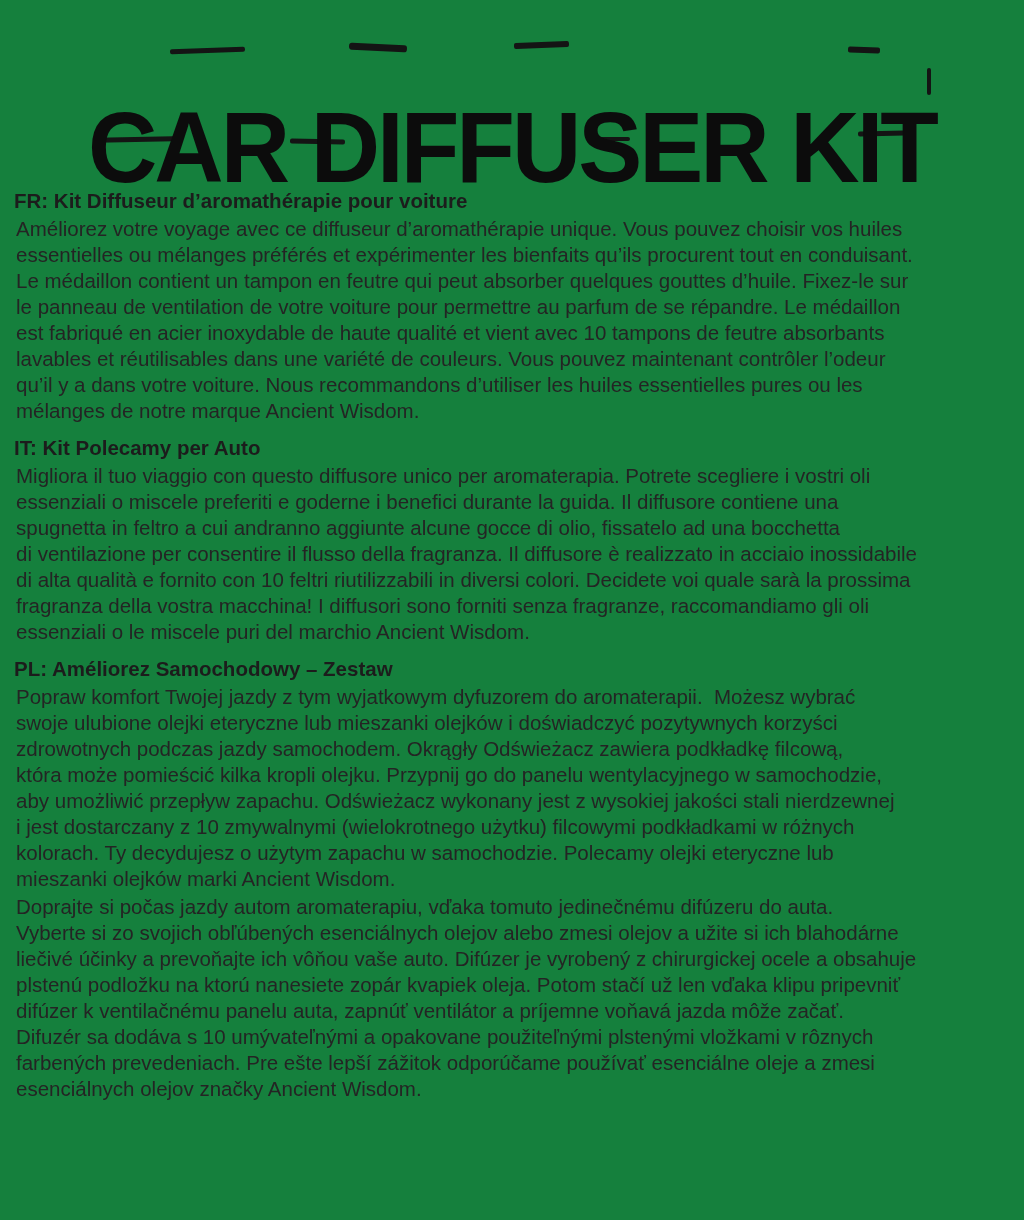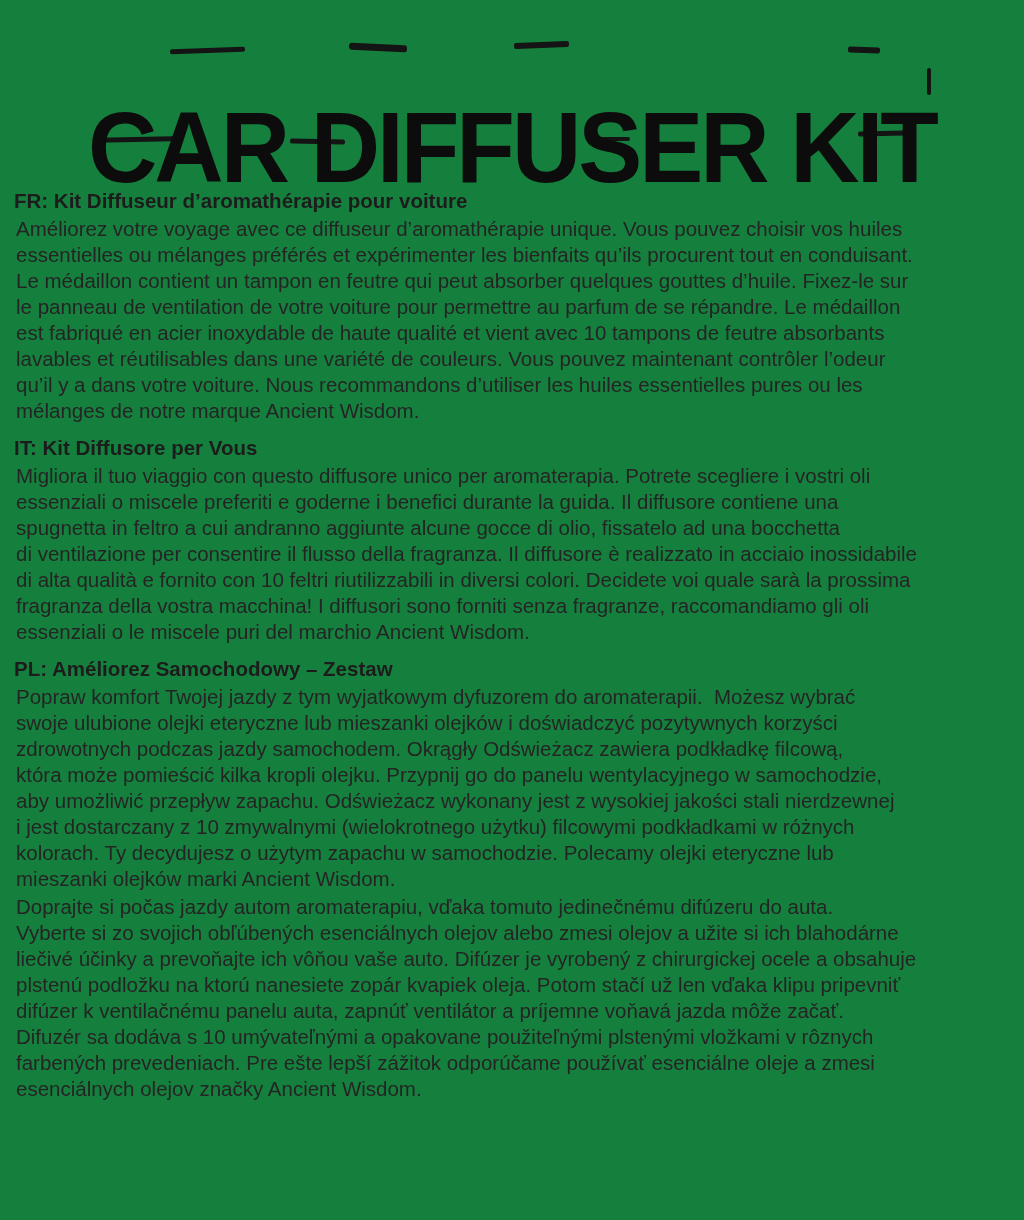--- a/index.html
+++ b/index.html
@@ -107,21 +107,21 @@
 essentielles ou mélanges préférés et expérimenter les bienfaits qu’ils procurent tout en conduisant.
 Le médaillon contient un tampon en feutre qui peut absorber quelques gouttes d’huile. Fixez-le sur
 le panneau de ventilation de votre voiture pour permettre au parfum de se répandre. Le médaillon
 est fabriqué en acier inoxydable de haute qualité et vient avec 10 tampons de feutre absorbants
 lavables et réutilisables dans une variété de couleurs. Vous pouvez maintenant contrôler l’odeur
 qu’il y a dans votre voiture. Nous recommandons d’utiliser les huiles essentielles pures ou les
 mélanges de notre marque Ancient Wisdom.</p>
     </section>
 
     <section class="lang-section">
-      <h2>IT: Kit Diffusore per Vous</h2>
+      <h2>IT: Kit Polecamy per Auto</h2>
       <p>Migliora il tuo viaggio con questo diffusore unico per aromaterapia. Potrete scegliere i vostri oli
 essenziali o miscele preferiti e goderne i benefici durante la guida. Il diffusore contiene una
 spugnetta in feltro a cui andranno aggiunte alcune gocce di olio, fissatelo ad una bocchetta
 di ventilazione per consentire il flusso della fragranza. Il diffusore è realizzato in acciaio inossidabile
 di alta qualità e fornito con 10 feltri riutilizzabili in diversi colori. Decidete voi quale sarà la prossima
 fragranza della vostra macchina! I diffusori sono forniti senza fragranze, raccomandiamo gli oli
 essenziali o le miscele puri del marchio Ancient Wisdom.</p>
     </section>
 
     <section class="lang-section">

